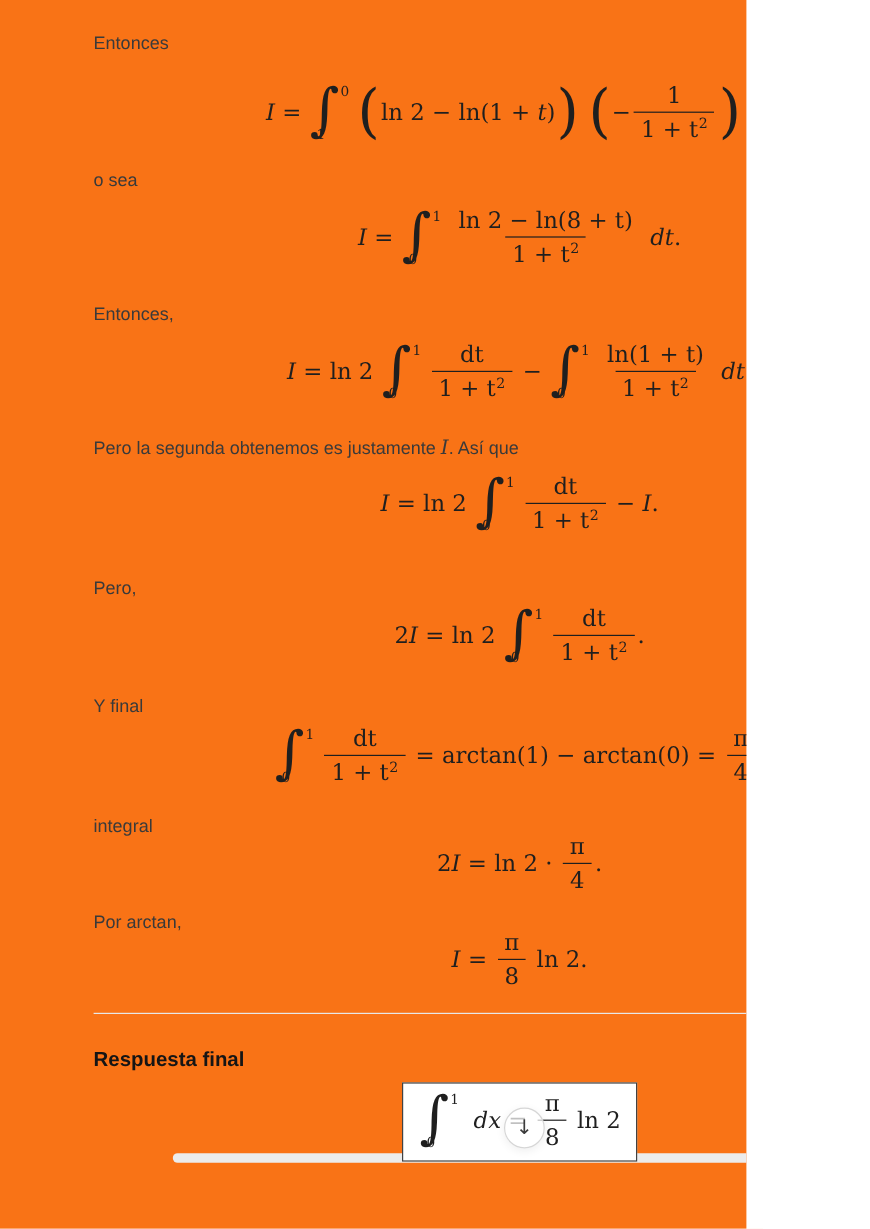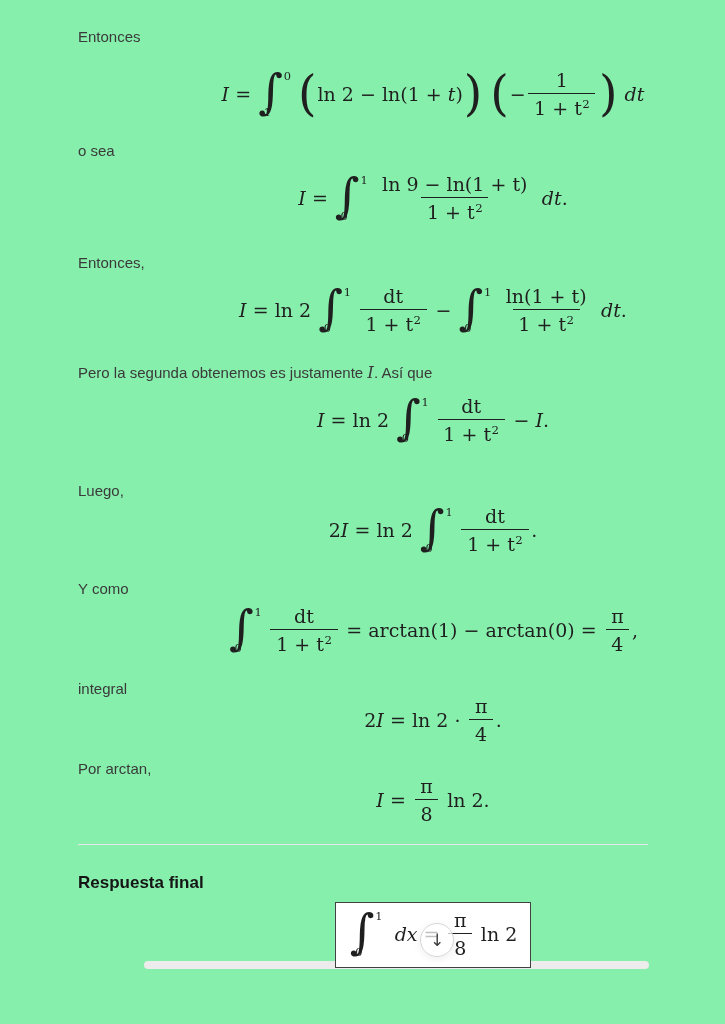--- a/index.html
+++ b/index.html
@@ -1,16 +1,16 @@
 <!DOCTYPE html>
 <html><head>
 <meta charset="utf-8">
 <style>
   html,body{margin:0;padding:0;background:#ffffff;}
-  #page{position:relative;width:725px;height:1024px;background:#86efac;overflow:hidden;
+  #page{position:relative;width:622px;height:1024px;background:#f97316;overflow:hidden;
         font-family:"Liberation Sans",sans-serif;}
   #doc{position:absolute;left:78px;top:0;width:710px;}
 
   
   #doc>*:nth-child(1){margin-top:26px}
   #doc>*:nth-child(2){height:92px}
   #doc>*:nth-child(3){margin-top:0}
   #doc>*:nth-child(4){height:72px}
   #doc>*:nth-child(5){margin-top:18px}
   #doc>*:nth-child(6){height:72px}
@@ -95,21 +95,21 @@
       <div class="eq">
         <span class="eqrow">
           <span class="mtext"><span class="it">I</span></span>
           <span class="mop">=</span>
           <span class="mint">
             <span class="sign">∫</span>
             <span class="lsup">1</span>
             <span class="lsub">0</span>
           </span>
           <span class="mfrac">
-            <span class="num"><span>ln 9 − ln(1 + </span><span class="it">t</span><span>)</span></span>
+            <span class="num"><span>ln 2 − ln(8 + </span><span class="it">t</span><span>)</span></span>
             <span class="den"><span>1 + </span><span class="it">t</span><span class="sup">2</span></span>
           </span>
           <span class="mtext"><span> </span><span class="it">dt</span><span>.</span></span>
         </span>
       </div>
       <div class="para"><span>Entonces,</span></div>
       <div class="eq">
         <span class="eqrow">
           <span class="mtext"><span class="it">I</span></span>
           <span class="mop">=</span>
@@ -148,39 +148,39 @@
             <span class="lsub">0</span>
           </span>
           <span class="mfrac">
             <span class="num"><span class="it">dt</span></span>
             <span class="den"><span>1 + </span><span class="it">t</span><span class="sup">2</span></span>
           </span>
           <span class="mop">−</span>
           <span class="mtext"><span class="it">I</span><span>.</span></span>
         </span>
       </div>
-      <div class="para"><span>Luego,</span></div>
+      <div class="para"><span>Pero,</span></div>
       <div class="eq">
         <span class="eqrow">
           <span class="mtext"><span>2</span><span class="it">I</span></span>
           <span class="mop">=</span>
           <span class="mtext"><span>ln 2 </span></span>
           <span class="mint">
             <span class="sign">∫</span>
             <span class="lsup">1</span>
             <span class="lsub">0</span>
           </span>
           <span class="mfrac">
             <span class="num"><span class="it">dt</span></span>
             <span class="den"><span>1 + </span><span class="it">t</span><span class="sup">2</span></span>
           </span>
           <span class="mtext"><span>.</span></span>
         </span>
       </div>
-      <div class="para"><span>Y como</span></div>
+      <div class="para"><span>Y final</span></div>
       <div class="eq">
         <span class="eqrow">
           <span class="mint">
             <span class="sign">∫</span>
             <span class="lsup">1</span>
             <span class="lsub">0</span>
           </span>
           <span class="mfrac">
             <span class="num"><span class="it">dt</span></span>
             <span class="den"><span>1 + </span><span class="it">t</span><span class="sup">2</span></span>

